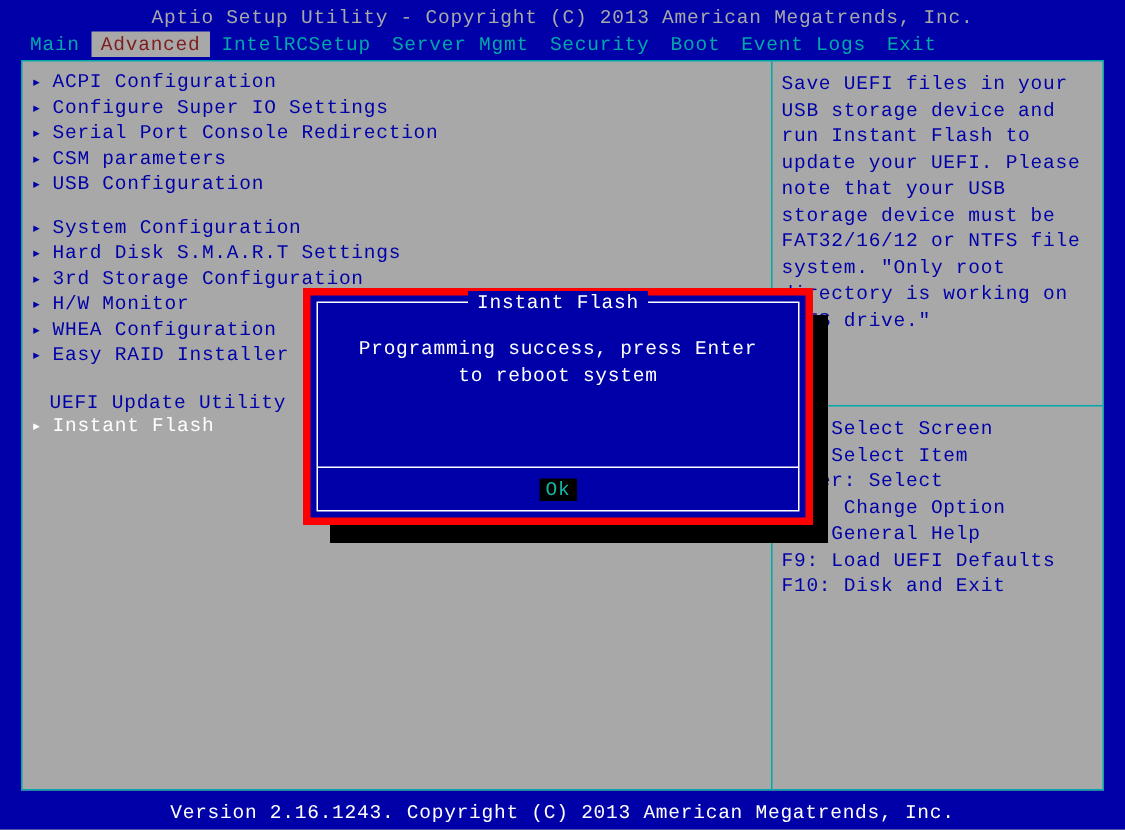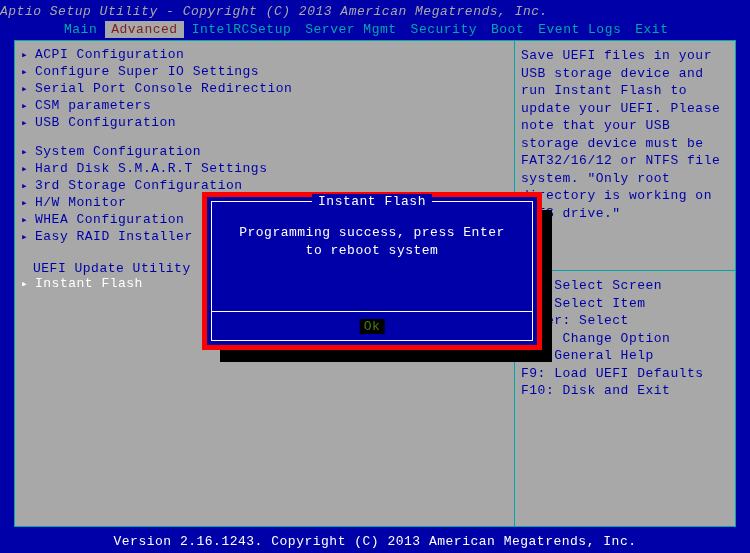--- a/index.html
+++ b/index.html
@@ -8,32 +8,30 @@
     height: 553px;
     background: #0000a8;
     font-family: "Courier New", monospace;
     font-size: 13px;
     color: #00a8a8;
     overflow: hidden;
     position: relative;
     letter-spacing: 0.5px;
   }
   .header {
-    text-align: left;
+    text-align: center;
     color: #a8a8a8;
     padding: 4px 0 2px 0;
     font-size: 13px;
-    font-style: italic;
   }
   .tabs {
     display: flex;
     gap: 2px;
     padding: 0 14px 4px 14px;
     color: #00a8a8;
-    margin-left: 44px;
   }
   .tab {
     padding: 1px 6px;
   }
   .tab.active {
     background: #a8a8a8;
     color: #7f1d1d;
   }
   .main-frame {
     position: absolute;
@@ -147,21 +145,21 @@
   }
   .dialog-ok {
     position: absolute;
     bottom: 6px;
     left: 50%;
     transform: translateX(-50%);
     color: #ffffff;
   }
   .dialog-ok .btn {
     background: #000000;
-    color: #4d7c0f;
+    color: #14b8a6;
     padding: 0 4px;
     display: inline-block;
   }
   .footer {
     position: absolute;
     bottom: 4px;
     left: 0;
     right: 0;
     text-align: center;
     color: #ffffff;

